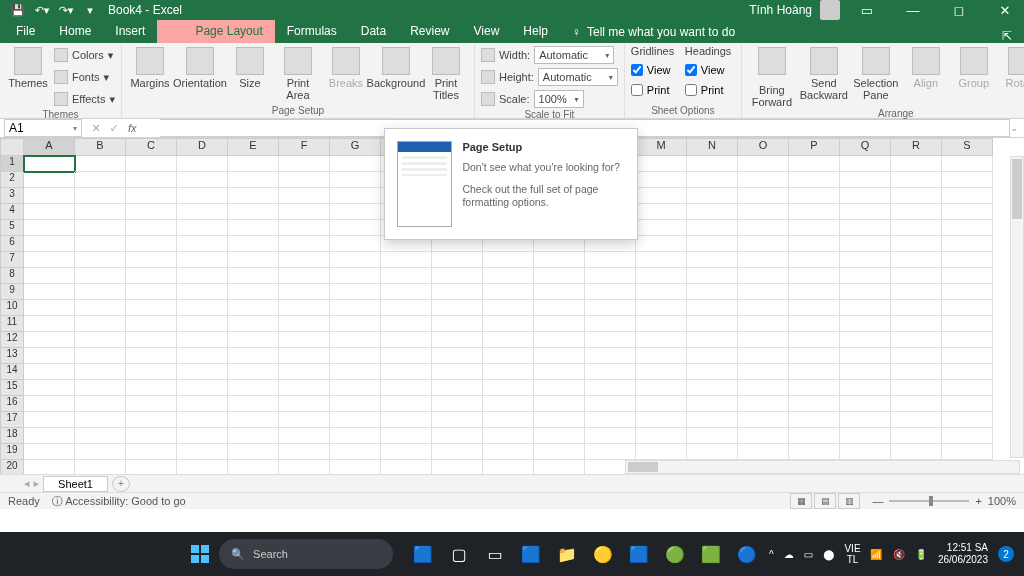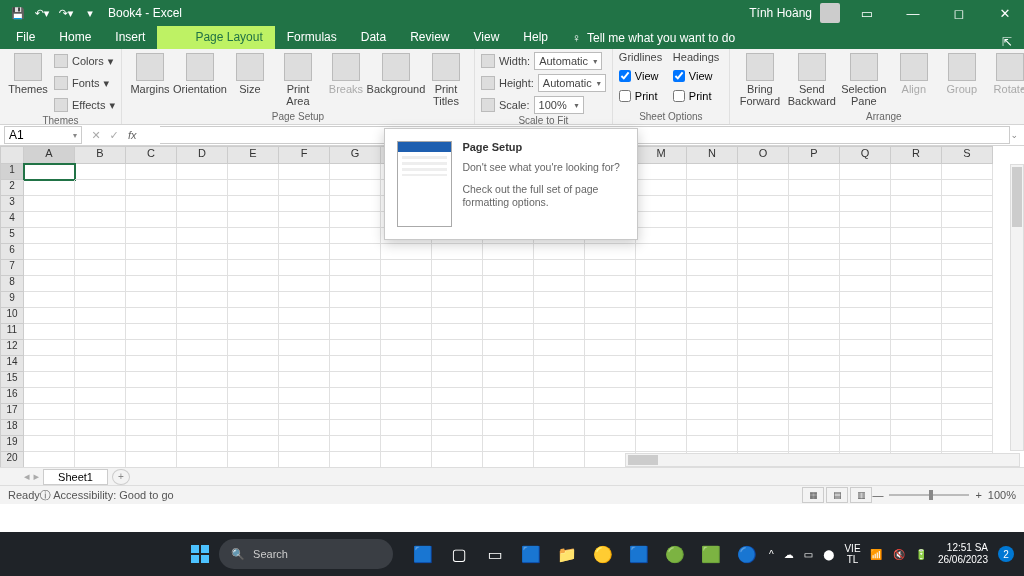--- a/index.html
+++ b/index.html
@@ -8,37 +8,37 @@
 .titlebar { background: #217346; height: 28px; display: flex; align-items: center; color: #fff; font-size: 12px; }
 .titlebar .qat { display: flex; gap: 4px; padding: 0 8px; align-items: center; }
 .titlebar .qat span { width: 20px; text-align: center; font-size: 11px; }
 .titlebar .title { flex: 1; text-align: left; }
 .titlebar .user { display: flex; align-items: center; gap: 8px; }
 .titlebar .winbtn { width: 38px; text-align: center; font-size: 13px; }
 .avatar { width: 20px; height: 20px; background: #ccc; border-radius: 2px; display:inline-block; }
 
 .tabbar { background: #217346; height: 24px; display: flex; align-items: flex-end; color: #fff; font-size: 12px; padding-left: 4px; }
 .tabbar .tab { padding: 4px 12px 5px; cursor: pointer; }
-.tabbar .tab.active { background: #bef264; color: #217346; padding-left: 38px; }
+.tabbar .tab.active { background: #fca5a5; color: #217346; padding-left: 38px; }
 .tabbar .tell { display: flex; align-items: center; gap: 6px; padding: 4px 12px; }
 .tabbar .share { margin-left: auto; padding-right: 12px; }
 
 .ribbon { background: #f3f3f3; height: 76px; border-bottom: 1px solid #d4d4d4; display: flex; font-size: 11px; }
 .group { border-right: 1px solid #e0e0e0; padding: 2px 6px 0; position: relative; display: flex; flex-direction: column; }
 .group .body { flex: 1; display: flex; align-items: flex-start; gap: 4px; }
 .group .label { text-align: center; color: #666; font-size: 10px; padding-bottom: 2px; position: relative; }
 
 .bigbtn { display: flex; flex-direction: column; align-items: center; width: 48px; padding-top: 2px; gap: 2px; color: #444; }
 .bigbtn.big-narrow { width: 44px; }
 .bigbtn .icon32 { width: 28px; height: 28px; background: #ddd; border: 1px solid #bbb; }
 .bigbtn.disabled { color: #aaa; }
 .stackbtn { display: flex; flex-direction: column; gap: 2px; }
 .smallrow { display: flex; align-items: center; gap: 4px; height: 20px; color: #444; }
 .smallrow .icon16 { width: 14px; height: 14px; background: #ddd; border: 1px solid #bbb; display:inline-block; }
-.combo { background: #fff; border: 1px solid #bbb; height: 18px; width: 68px; font-size: 11px; display: flex; align-items: center; padding: 0 4px; justify-content: space-between; }
+.combo { background: #fff; border: 1px solid #bbb; height: 18px; width: 80px; font-size: 11px; display: flex; align-items: center; padding: 0 4px; justify-content: space-between; }
 .combo::after { content: "▾"; font-size: 8px; color: #666; }
 .chk { display: flex; align-items: center; gap: 4px; height: 18px; }
 .chk input { width: 12px; height: 12px; }
 .colhdr { font-size: 11px; text-align: left; padding-bottom: 2px; color:#444;}
 
 .fbar { height: 22px; border-bottom: 1px solid #d4d4d4; display: flex; align-items: center; font-size: 12px; }
 .namebox { width: 78px; border: 1px solid #ccc; height: 18px; margin-left: 4px; padding: 0 4px; display: flex; align-items: center; justify-content: space-between; background:#fff;}
 .namebox::after{content:"▾"; font-size:8px; color:#888;}
 .fbar .fx-btns { display: flex; gap: 2px; margin: 0 6px; color: #aaa; font-size: 11px; }
 .fbar .fx-btns span { width: 16px; text-align: center; }
@@ -59,21 +59,21 @@
 
 .hscroll { position:absolute; bottom:18px; right:4px; left:625px; height:14px; background:#f3f3f3; border:1px solid #ddd; display:flex; align-items:center; }
 .hscroll .thumb{width:30px;height:10px;background:#ccc;margin-left:2px;}
 .vscroll { position:absolute; right:0; top:18px; bottom:34px; width:14px; background:#f3f3f3; border:1px solid #ddd;}
 .vscroll .thumb{height:60px;width:10px;background:#ccc;margin:2px auto;}
 
 .sheettabs { position:absolute; bottom:0; left:0; right:0; height:18px; background:#f3f3f3; border-top:1px solid #ddd; display:flex; align-items:center; font-size:11px; padding-left:24px; gap:4px;}
 .sheettabs .stab { background:#fff; border:1px solid #ccc; padding:0 14px; height:16px; display:flex; align-items:center;}
 .sheettabs .add { width:18px; height:16px; border:1px solid #ccc; border-radius:50%; display:flex;align-items:center;justify-content:center; font-size:10px; color:#888;}
 
-.statusbar { height:20px; background:#f3f3f3; border-top:1px solid #ddd; display:flex; align-items:center; font-size:11px; color:#555; padding:0 8px; }
+.statusbar { height:20px; background:#f3f3f3; border-top:1px solid #ddd; display:flex; align-items:center; font-size:11px; color:#555; padding:0 8px; gap:12px;}
 .statusbar .views { margin-left:auto; display:flex; gap:2px;}
 .statusbar .views span{width:22px;height:16px;border:1px solid #ccc;display:flex;align-items:center;justify-content:center;font-size:9px;}
 .statusbar .zoom { display:flex; align-items:center; gap:6px; }
 .statusbar .slider { width:80px;height:2px;background:#bbb;position:relative;}
 .statusbar .slider::after{content:"";position:absolute;left:50%;top:-4px;width:4px;height:10px;background:#888;}
 
 .tooltip { position:absolute; top:128px; left:384px; width:254px; background:#fff; border:1px solid #c8c8c8; box-shadow:0 4px 12px rgba(0,0,0,0.2); padding:12px; font-size:11px; display:flex; gap:10px; z-index:10;}
 .tooltip .thumb-img { width:76px; height:86px; background:linear-gradient(#1e5fb0 0 10px,#fff 10px); border:1px solid #aaa; position:relative;}
 .tooltip .thumb-img::after{content:"";position:absolute;left:4px;top:14px;right:4px;height:20px;background:repeating-linear-gradient(#eee 0 3px,#fff 3px 6px);}
 .tooltip .txt h4 { font-size:11px; font-weight:bold; margin-bottom:8px; color:#333;}
@@ -236,21 +236,21 @@
             </label>
       </div>
     </div>
     <div class="label">Sheet Options</div>
   </div>
 
   <div class="group" style="flex:1;border-right:none">
     <div class="body">
       <div class="bigbtn">
             <span class="icon32"></span>
-            <span style="white-space:pre;text-align:center;">Bring
+            <span style="white-space:pre;text-align:center;margin-top:7px;">Bring
 Forward</span>
           </div>
       <div class="bigbtn">
             <span class="icon32"></span>
             <span style="white-space:pre;text-align:center;">Send
 Backward</span>
           </div>
       <div class="bigbtn">
             <span class="icon32"></span>
             <span style="white-space:pre;text-align:center;">Selection
@@ -569,20 +569,42 @@
           <div class="cell "></div>
           <div class="cell "></div>
           <div class="cell "></div>
           <div class="cell "></div>
           <div class="cell "></div>
           <div class="cell "></div>
           <div class="cell "></div>
           <div class="cell "></div>
         </div>
         <div class="row">
+          <div class="rh ">13</div>
+          <div class="cell "></div>
+          <div class="cell "></div>
+          <div class="cell "></div>
+          <div class="cell "></div>
+          <div class="cell "></div>
+          <div class="cell "></div>
+          <div class="cell "></div>
+          <div class="cell "></div>
+          <div class="cell "></div>
+          <div class="cell "></div>
+          <div class="cell "></div>
+          <div class="cell "></div>
+          <div class="cell "></div>
+          <div class="cell "></div>
+          <div class="cell "></div>
+          <div class="cell "></div>
+          <div class="cell "></div>
+          <div class="cell "></div>
+          <div class="cell "></div>
+        </div>
+        <div class="row">
           <div class="rh ">14</div>
           <div class="cell "></div>
           <div class="cell "></div>
           <div class="cell "></div>
           <div class="cell "></div>
           <div class="cell "></div>
           <div class="cell "></div>
           <div class="cell "></div>
           <div class="cell "></div>
           <div class="cell "></div>

